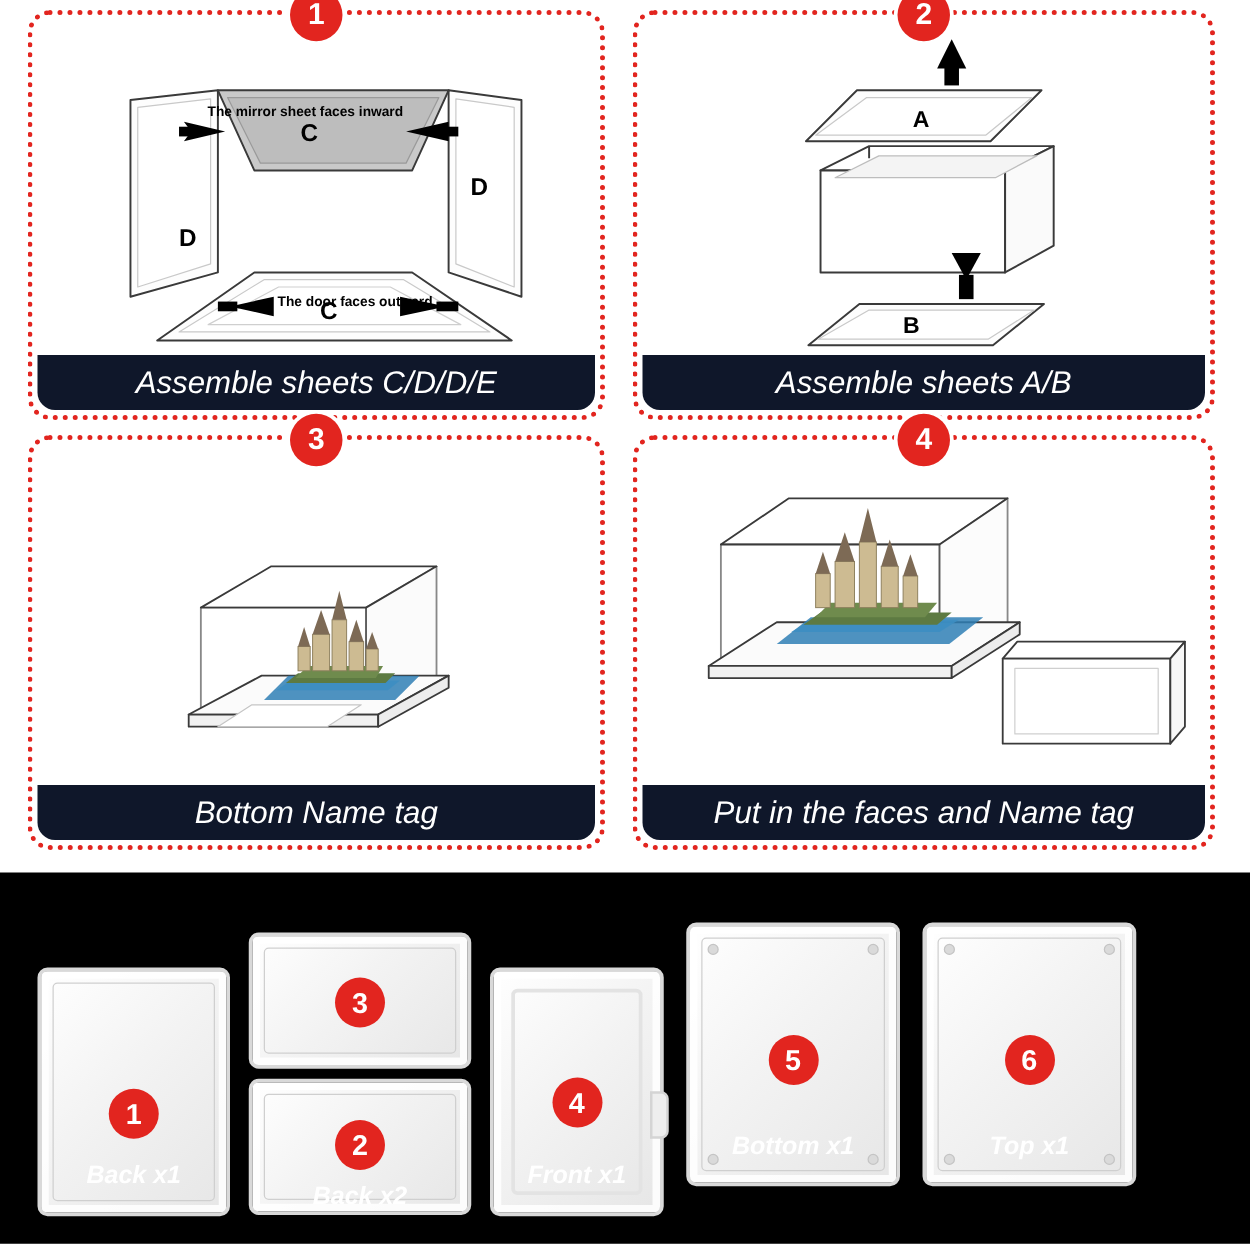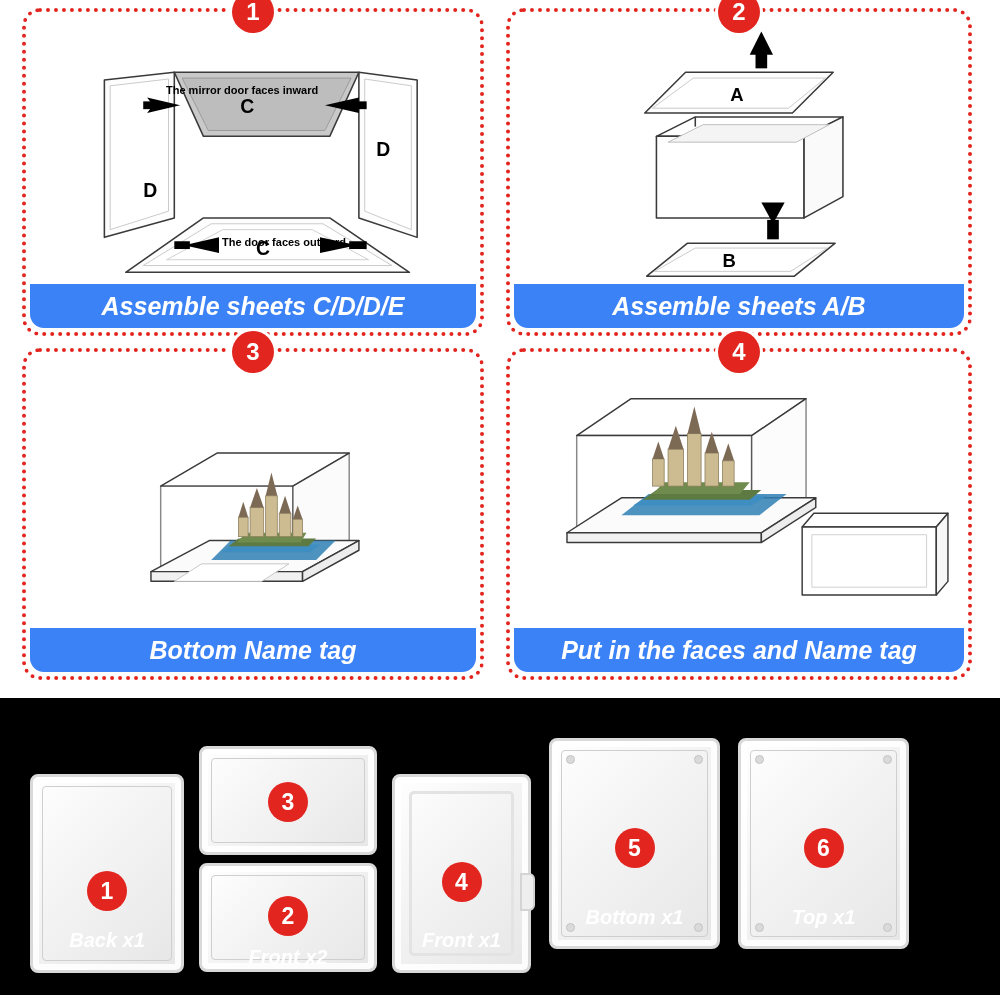--- a/index.html
+++ b/index.html
@@ -56,24 +56,24 @@
     text-align: center;
     z-index: 5;
     box-shadow: 0 0 0 3px #ffffff;
   }
   .step-caption {
     position: absolute;
     left: 4px;
     right: 4px;
     bottom: 4px;
     height: 44px;
-    background: #3b82f6;
+    background: #0f172a;
     color: #ffffff;
     font-size: 25px;
-    font-weight: bold;
+    font-weight: normal;
     font-style: italic;
     display: flex;
     align-items: center;
     justify-content: center;
     border-radius: 0 0 14px 14px;
   }
   .step-art {
     position: absolute;
     left: 0; right: 0; top: 0; bottom: 48px;
   }
@@ -234,21 +234,21 @@
             <rect x="150" y="236" width="16" height="8"></rect>
             <rect x="330" y="236" width="18" height="8"></rect>
           </g>
 
           <text x="218" y="104" font-family="Liberation Sans, sans-serif" font-size="20" font-weight="bold" fill="#000000">C</text>
           <text x="234" y="250" font-family="Liberation Sans, sans-serif" font-size="20" font-weight="bold" fill="#000000">C</text>
           <text x="118" y="190" font-family="Liberation Sans, sans-serif" font-size="20" font-weight="bold" fill="#000000">D</text>
           <text x="358" y="148" font-family="Liberation Sans, sans-serif" font-size="20" font-weight="bold" fill="#000000">D</text>
         </svg>
       </div>
-      <div style="position:absolute;left:140px;top:72px;font-size:11px;font-weight:bold;color:#000;">The mirror door faces inward</div>
+      <div style="position:absolute;left:140px;top:72px;font-size:11px;font-weight:bold;color:#000;">The mirror sheet faces inward</div>
       <div style="position:absolute;left:196px;top:224px;font-size:11px;font-weight:bold;color:#000;">The door faces outward</div>
       <div class="step-caption">Assemble sheets C/D/D/E</div>
     </div>
 
     <div class="step s2">
       <div class="step-badge">2</div>
       <div class="step-art">
         <svg viewBox="0 0 466 280" xmlns="http://www.w3.org/2000/svg">
           <g fill="none" stroke="#3a3a3a" stroke-width="1.6" stroke-linejoin="round">
 
@@ -380,21 +380,21 @@
 
       <div class="part col-side">
         <div class="panel-shape stack-top">
           <div class="inner-line"></div>
         </div>
         <div class="panel-shape stack-bot">
           <div class="inner-line"></div>
         </div>
         <div class="part-num num-top">3</div>
         <div class="part-num num-bot">2</div>
-        <div class="part-label">Front x2</div>
+        <div class="part-label">Back x2</div>
       </div>
 
       <div class="part col-front">
         <div class="panel-shape">
           <div class="door-frame"></div>
           <div class="door-tab"></div>
         </div>
         <div class="part-num">4</div>
         <div class="part-label">Front x1</div>
       </div>

